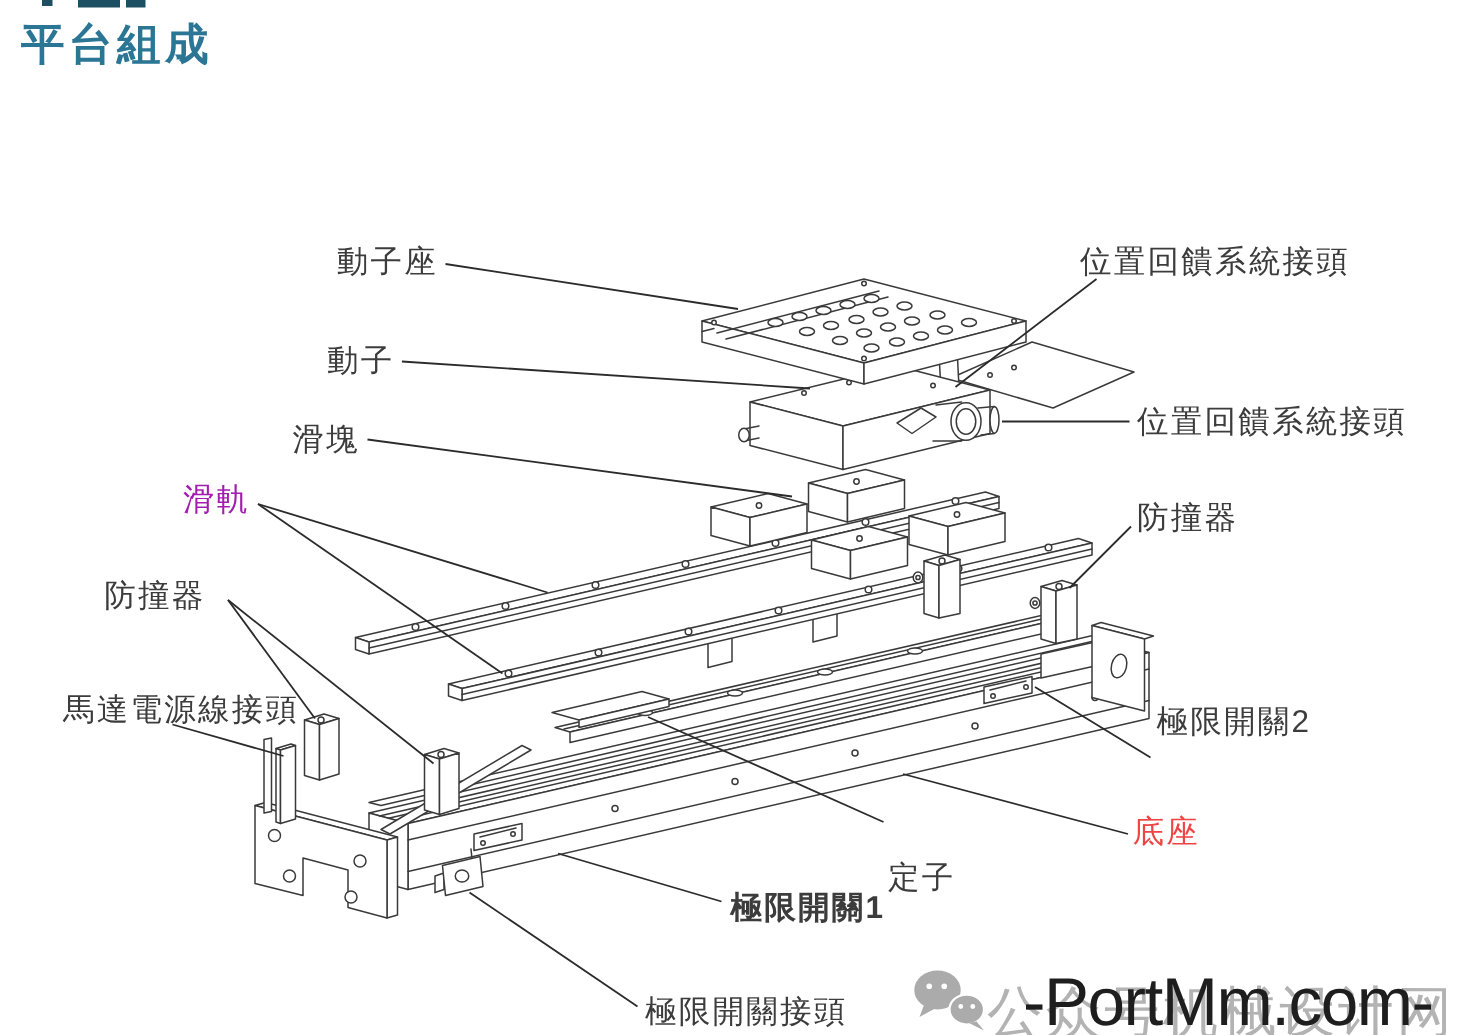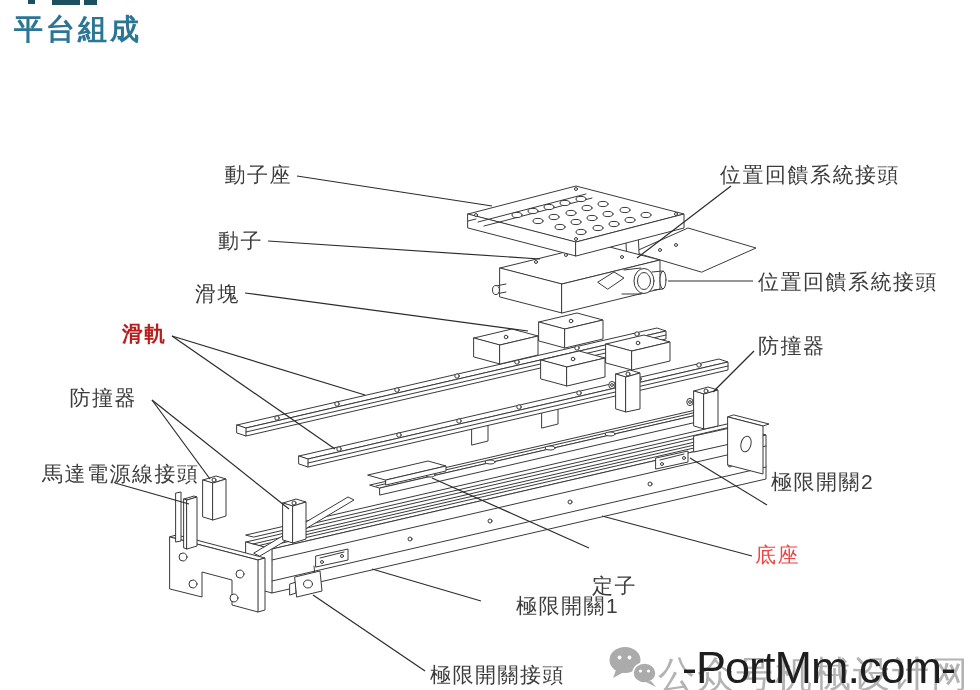--- a/index.html
+++ b/index.html
@@ -263,30 +263,30 @@
         <line x1="589" y1="548" x2="432" y2="478"></line>
         <line x1="481" y1="601" x2="372" y2="569"></line>
         <line x1="425" y1="671" x2="313" y2="595"></line>
       </g>
   </svg>
 
   <div id="labels">
       <div class="part-label" style="top: 163px; color: rgb(60, 60, 60); right: 688px;">動子座</div>
       <div class="part-label" style="top: 229px; color: rgb(60, 60, 60); right: 717px;">動子</div>
       <div class="part-label" style="top: 282px; color: rgb(60, 60, 60); right: 740px;">滑塊</div>
-      <div class="part-label" style="top: 322px; color: #b91c1c; right: 813px; font-weight: bold;">滑軌</div>
+      <div class="part-label" style="top: 322px; color: #a21caf; right: 813px;">滑軌</div>
       <div class="part-label" style="top: 386px; color: rgb(60, 60, 60); right: 843px;">防撞器</div>
       <div class="part-label" style="top: 462px; color: rgb(60, 60, 60); left: 42px;">馬達電源線接頭</div>
       <div class="part-label" style="top: 163px; color: rgb(60, 60, 60); left: 720px;">位置回饋系統接頭</div>
       <div class="part-label" style="top: 270px; color: rgb(60, 60, 60); left: 758px;">位置回饋系統接頭</div>
       <div class="part-label" style="top: 334px; color: rgb(60, 60, 60); left: 758px;">防撞器</div>
       <div class="part-label" style="top: 470px; color: rgb(60, 60, 60); left: 771px;">極限開關2</div>
       <div class="part-label" style="top: 545px; color: #ef4444; left: 755px; font-family: Liberation Mono, monospace;">底座</div>
       <div class="part-label" style="top: 547px; color: rgb(60, 60, 60); left: 592px; margin-top: 27px;">定子</div>
-      <div class="part-label" style="top: 594px; color: rgb(60, 60, 60); left: 516px;">極限開關1</div>
+      <div class="part-label" style="top: 594px; color: rgb(60, 60, 60); left: 487px; font-weight: bold;">極限開關1</div>
       <div class="part-label" style="top: 663px; color: rgb(60, 60, 60); left: 430px;">極限開關接頭</div>
     </div>
 
   <div id="watermark">
     <svg id="wechat-icon" width="52" height="46" viewBox="0 0 52 46">
       <g fill="#ababab">
         <ellipse cx="17" cy="15" rx="15.5" ry="13"></ellipse>
         <polygon points="8,25 5,33 16,27"></polygon>
       </g>
       <circle cx="11.5" cy="12.5" r="1.9" fill="#ffffff"></circle>

